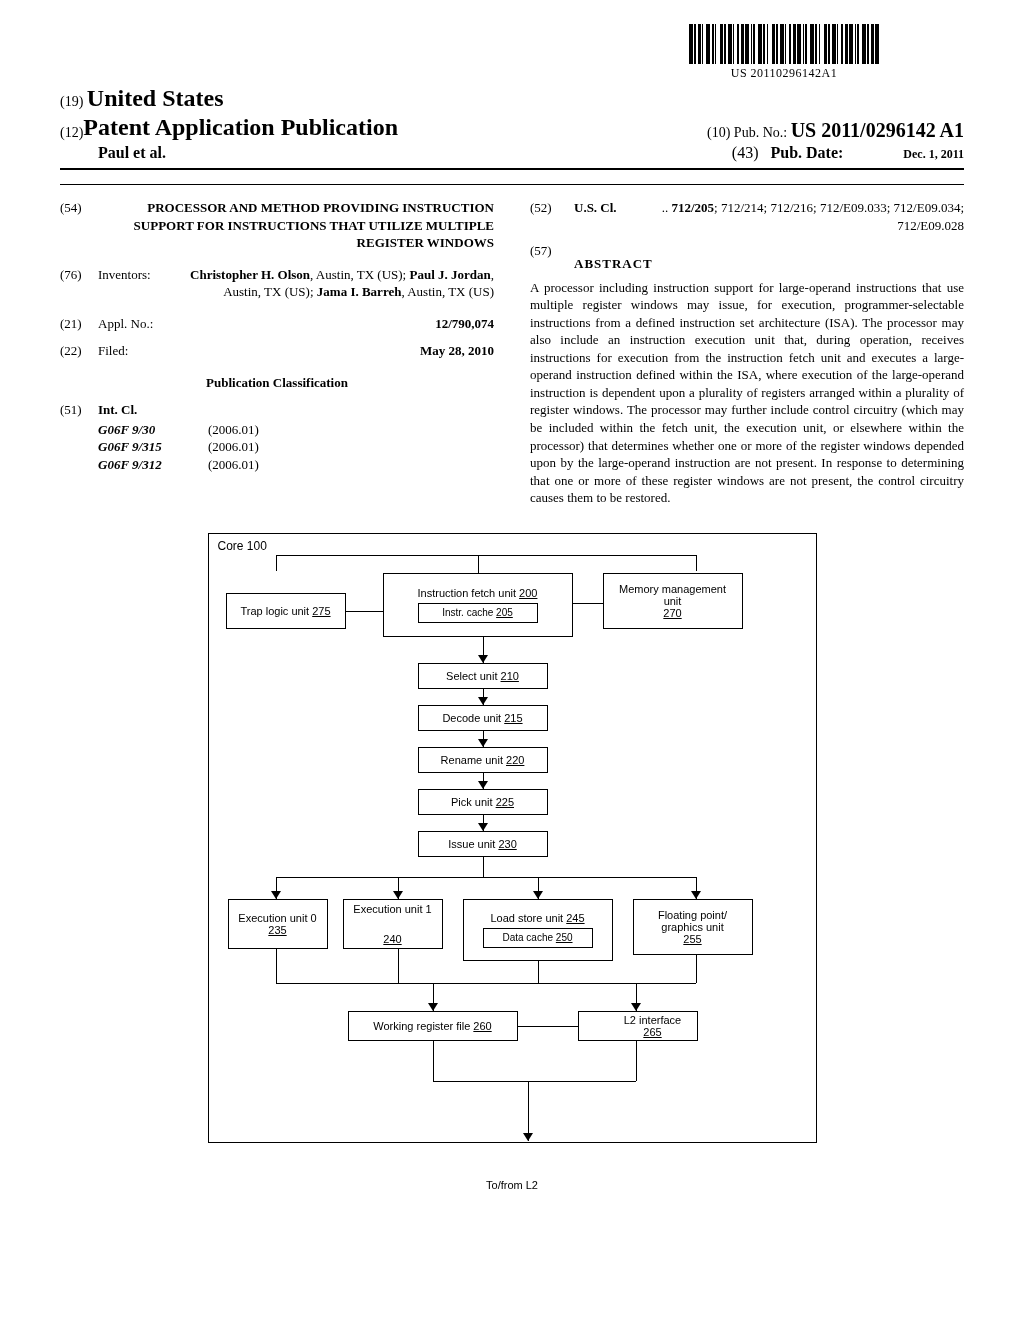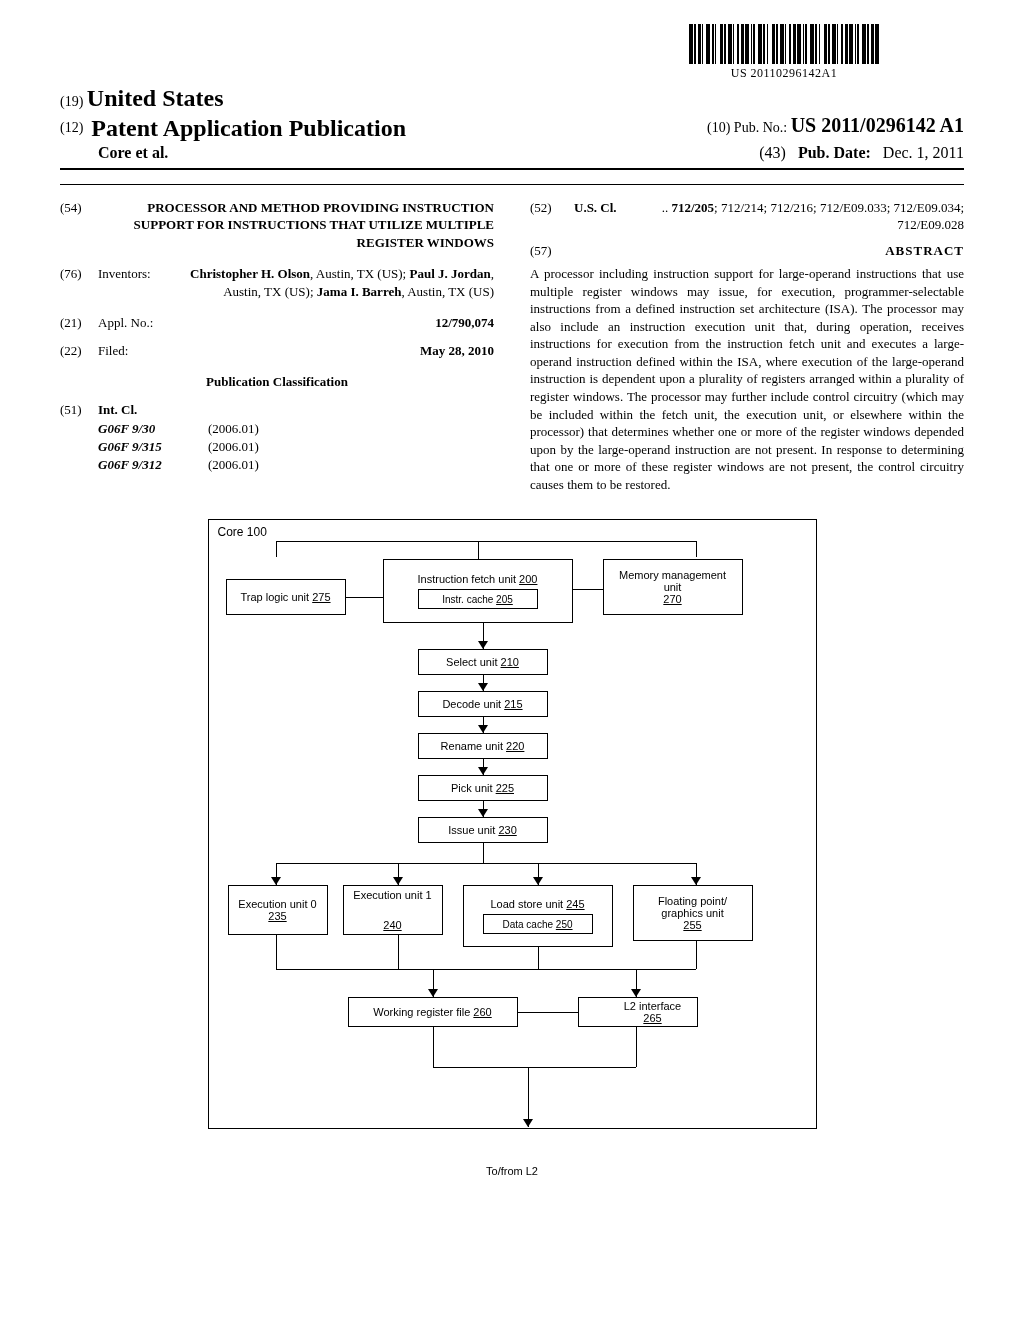--- a/index.html
+++ b/index.html
@@ -53,22 +53,21 @@
   }
   .pub-line {
     display: flex;
     justify-content: space-between;
     align-items: baseline;
     margin-top: 2px;
   }
   .pub-left {
     font-size: 14px;
     display: flex;
-    align-items: center;
-    gap: 8px;
+    align-items: flex-end;
   }
   .pub-left .big {
     font-size: 24px;
     font-weight: bold;
   }
   .pub-right {
     font-size: 14px;
   }
   .pub-right .big {
     font-size: 20px;
@@ -80,22 +79,23 @@
     align-items: baseline;
     margin-top: 2px;
     font-size: 16px;
   }
   .authors-line .right {
     display: flex;
     gap: 12px;
     align-items: baseline;
   }
   .authors-line .date {
-    font-size: 16px;
-    font-weight: normal;
+    font-size: 12px;
+    font-weight: bold;
+    margin-left: 48px;
   }
   .hr {
     border: none;
     border-top: 2px solid #000;
     margin: 6px 0 14px 0;
   }
   .hr2 {
     border: none;
     border-top: 1px solid #000;
     margin: 2px 0 14px 0;
@@ -148,24 +148,25 @@
   .uscl-row {
     display: flex;
     gap: 6px;
     margin-bottom: 8px;
   }
   .uscl-row .codes {
     flex: 1;
     text-align: right;
   }
   .abstract-heading {
-    text-align: right;
+    text-align: left;
     font-weight: bold;
     margin-bottom: 6px;
     letter-spacing: 1px;
+    margin-top: 13px;
   }
   .abstract-text {
     text-align: justify;
     font-size: 13px;
     line-height: 1.35;
   }
   
   .diagram-wrap {
     margin-top: 26px;
     display: flex;
@@ -348,21 +349,21 @@
         <span>(12)</span>
         <span class="big">Patent Application Publication</span>
       </div>
       <div class="pub-right">
         <span>(10)</span>
         <span>Pub. No.:</span>
         <span class="big">US 2011/0296142 A1</span>
       </div>
     </div>
     <div class="authors-line">
-      <div style="font-weight:bold; padding-left:38px;">Core et al.</div>
+      <div style="font-weight:bold; padding-left:38px;">Paul et al.</div>
       <div class="right">
         <span>(43)</span>
         <span style="font-weight:bold">Pub. Date:</span>
         <span class="date">Dec. 1, 2011</span>
       </div>
     </div>
   </div>
 
   <hr class="hr">
   <hr class="hr2">

